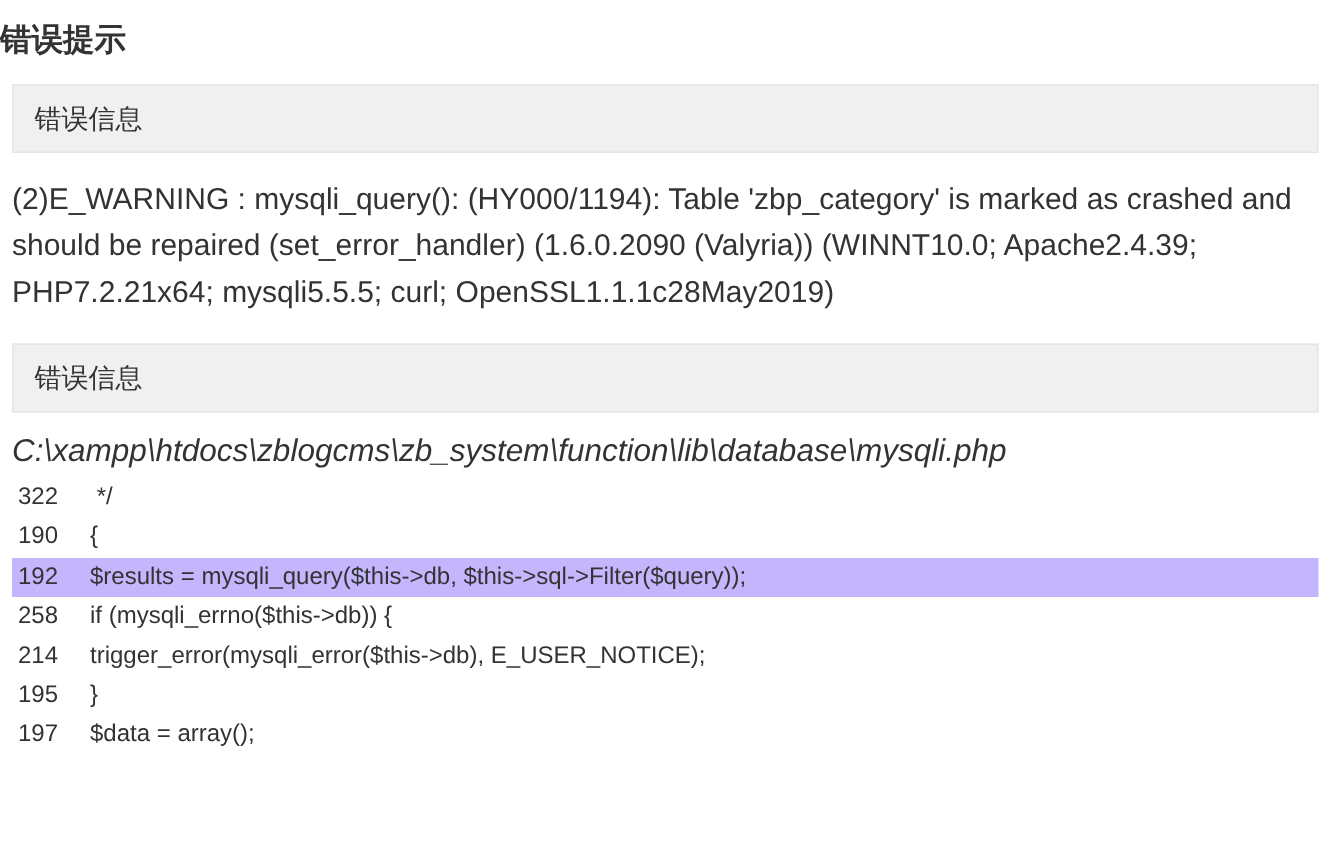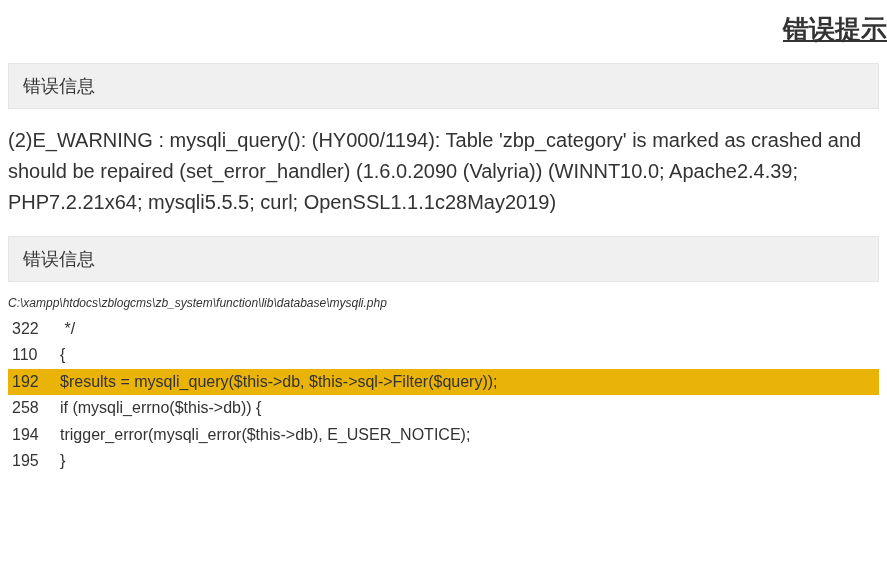--- a/index.html
+++ b/index.html
@@ -8,54 +8,53 @@
       box-sizing: border-box;
     }
     body {
       font-family: "Segoe UI", "Microsoft YaHei", sans-serif;
       font-size: 16px;
       color: #333;
       background: #fff;
       width: 887px;
     }
     .page-title {
-      text-align: right;
-      font-size: 26px;
+      text-align: left;
+      font-size: 21px;
       font-weight: bold;
       padding: 12px 0 16px 0;
-      text-decoration: underline;
     }
     .section-header {
       background: #f0f0f0;
       padding: 10px 14px;
       font-size: 18px;
       font-weight: normal;
       border: 1px solid #e5e5e5;
       margin: 0 8px;
     }
     .error-message {
       padding: 16px 8px 18px 8px;
       line-height: 1.55;
       font-size: 20px;
     }
     .file-path {
       font-style: italic;
       padding: 14px 8px 6px 8px;
-      font-size: 12px;
+      font-size: 21px;
     }
     .code-block {
       padding: 0 8px;
     }
     .code-line {
       display: flex;
       line-height: 1.65;
       font-size: 16px;
     }
     .code-line.highlighted {
-      background: #eab308;
+      background: #c4b5fd;
     }
     .line-number {
       width: 52px;
       flex-shrink: 0;
       padding-left: 4px;
     }
     .line-content {
       flex: 1;
       white-space: pre;
     }
@@ -72,32 +71,36 @@
 <div class="section-header">错误信息</div>
 
 <div class="file-path">C:\xampp\htdocs\zblogcms\zb_system\function\lib\database\mysqli.php</div>
 
 <div class="code-block" id="code-block">
     <div class="code-line">
       <div class="line-number">322</div>
       <div class="line-content"> */</div>
     </div>
     <div class="code-line">
-      <div class="line-number">110</div>
+      <div class="line-number">190</div>
       <div class="line-content">{</div>
     </div>
     <div class="code-line highlighted">
       <div class="line-number">192</div>
       <div class="line-content">$results = mysqli_query($this-&gt;db, $this-&gt;sql-&gt;Filter($query));</div>
     </div>
     <div class="code-line">
       <div class="line-number">258</div>
       <div class="line-content">if (mysqli_errno($this-&gt;db)) {</div>
     </div>
     <div class="code-line">
-      <div class="line-number">194</div>
+      <div class="line-number">214</div>
       <div class="line-content">trigger_error(mysqli_error($this-&gt;db), E_USER_NOTICE);</div>
     </div>
     <div class="code-line">
       <div class="line-number">195</div>
       <div class="line-content">}</div>
     </div>
+    <div class="code-line">
+      <div class="line-number">197</div>
+      <div class="line-content">$data = array();</div>
+    </div>
   </div>
 
 </body></html>

